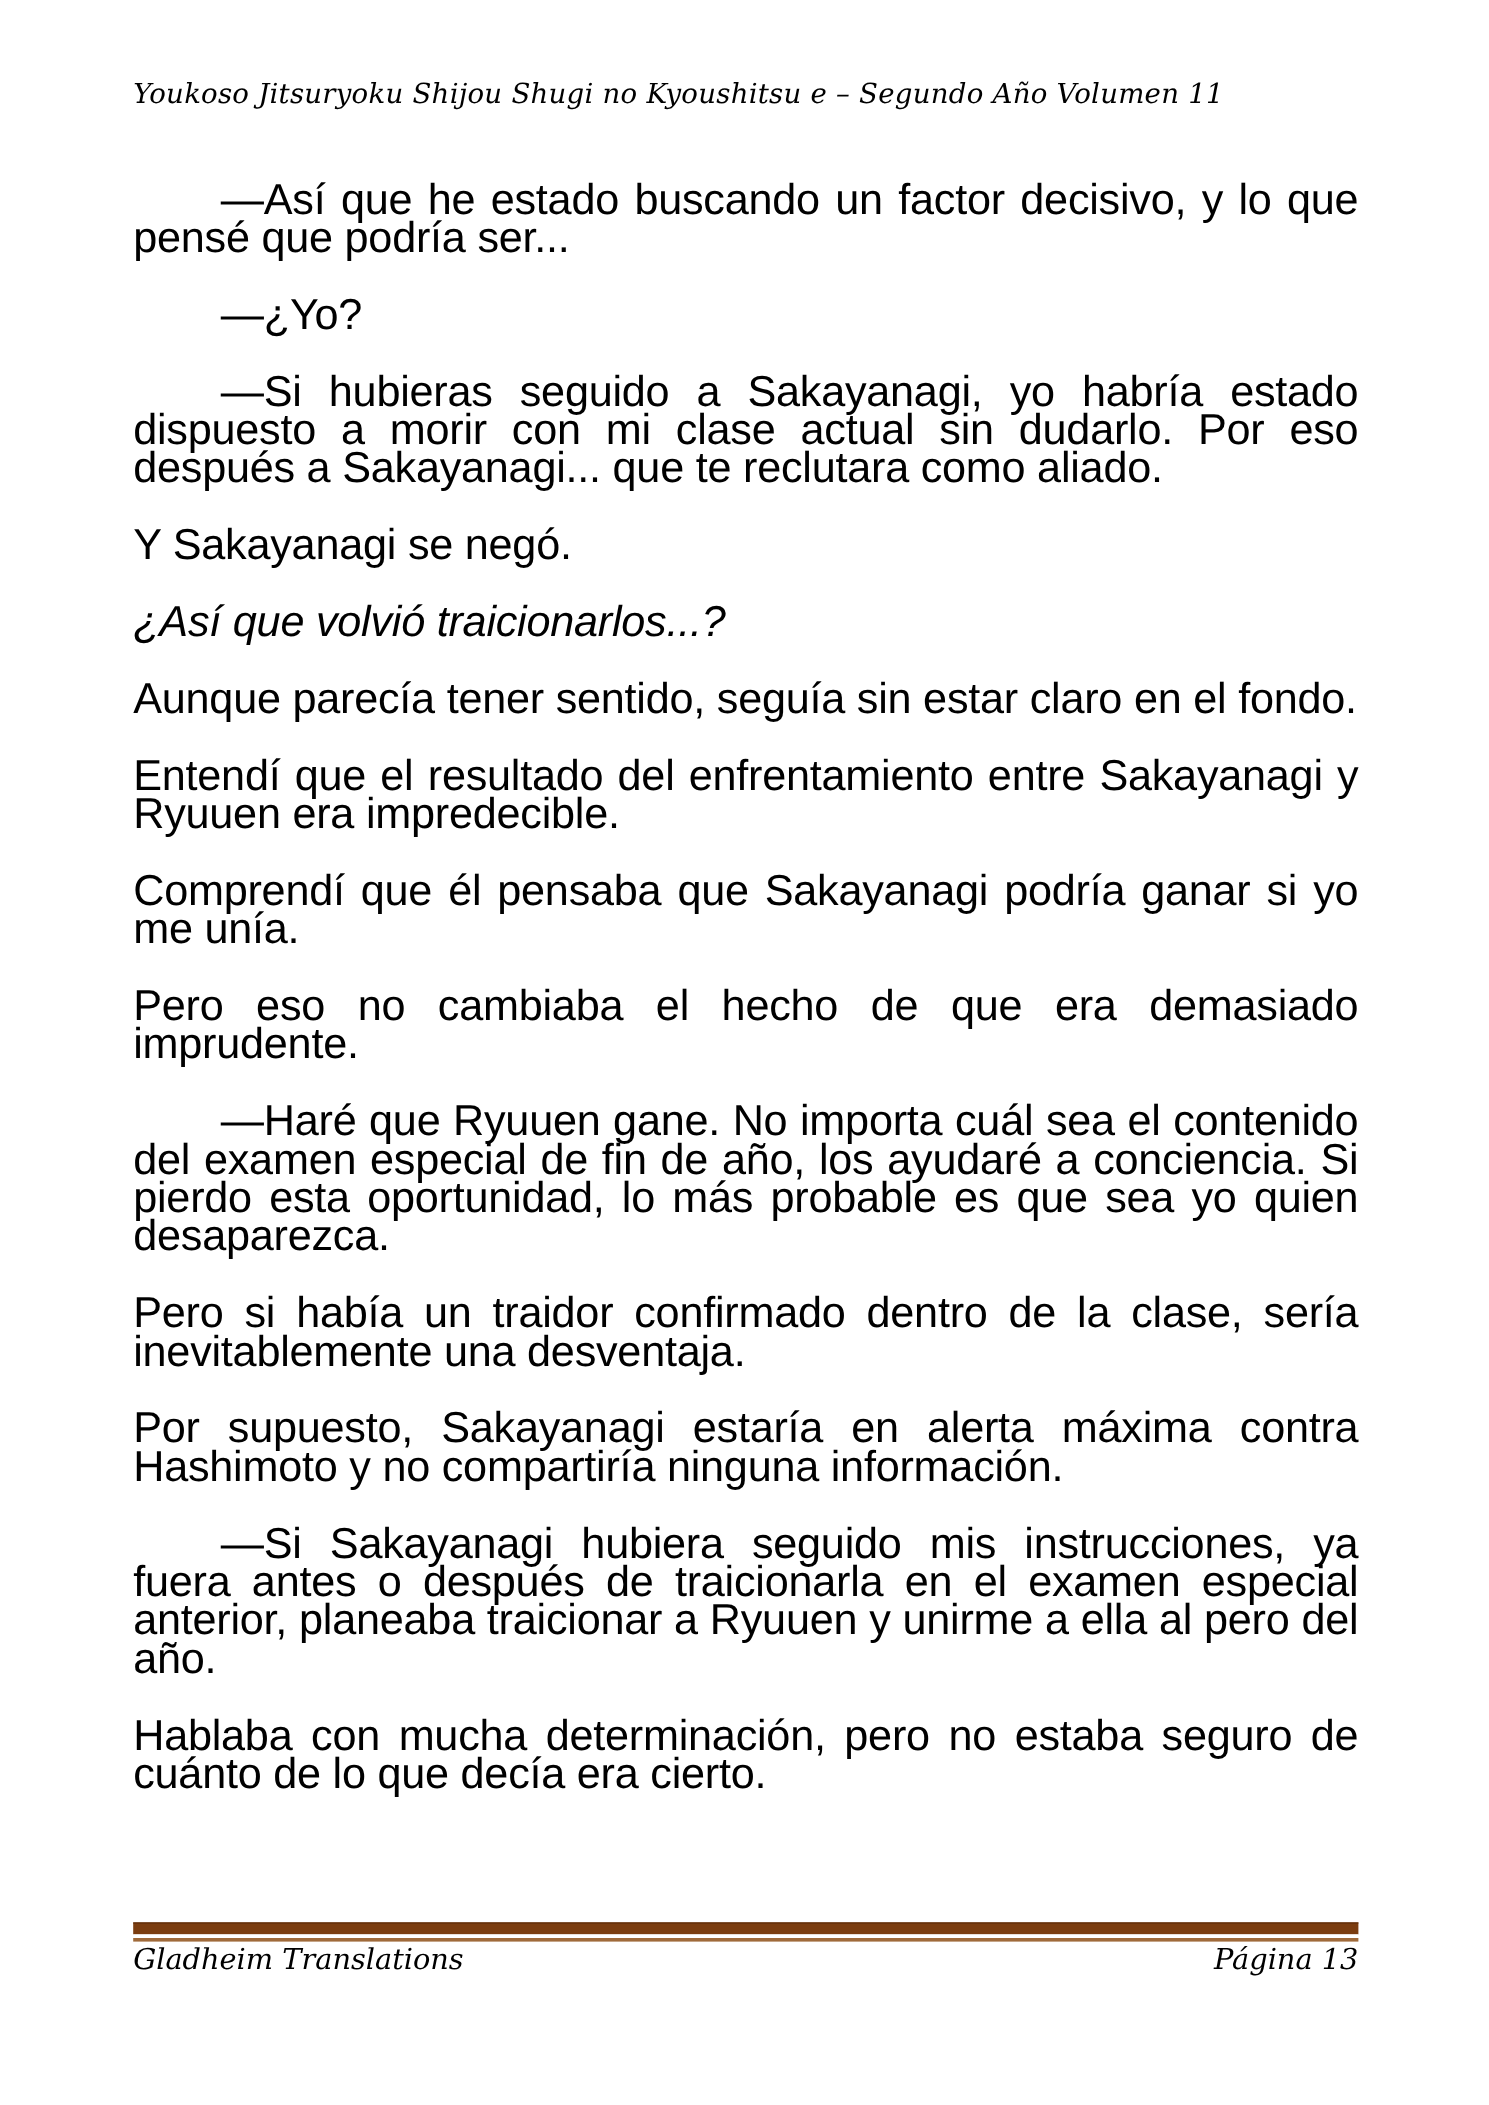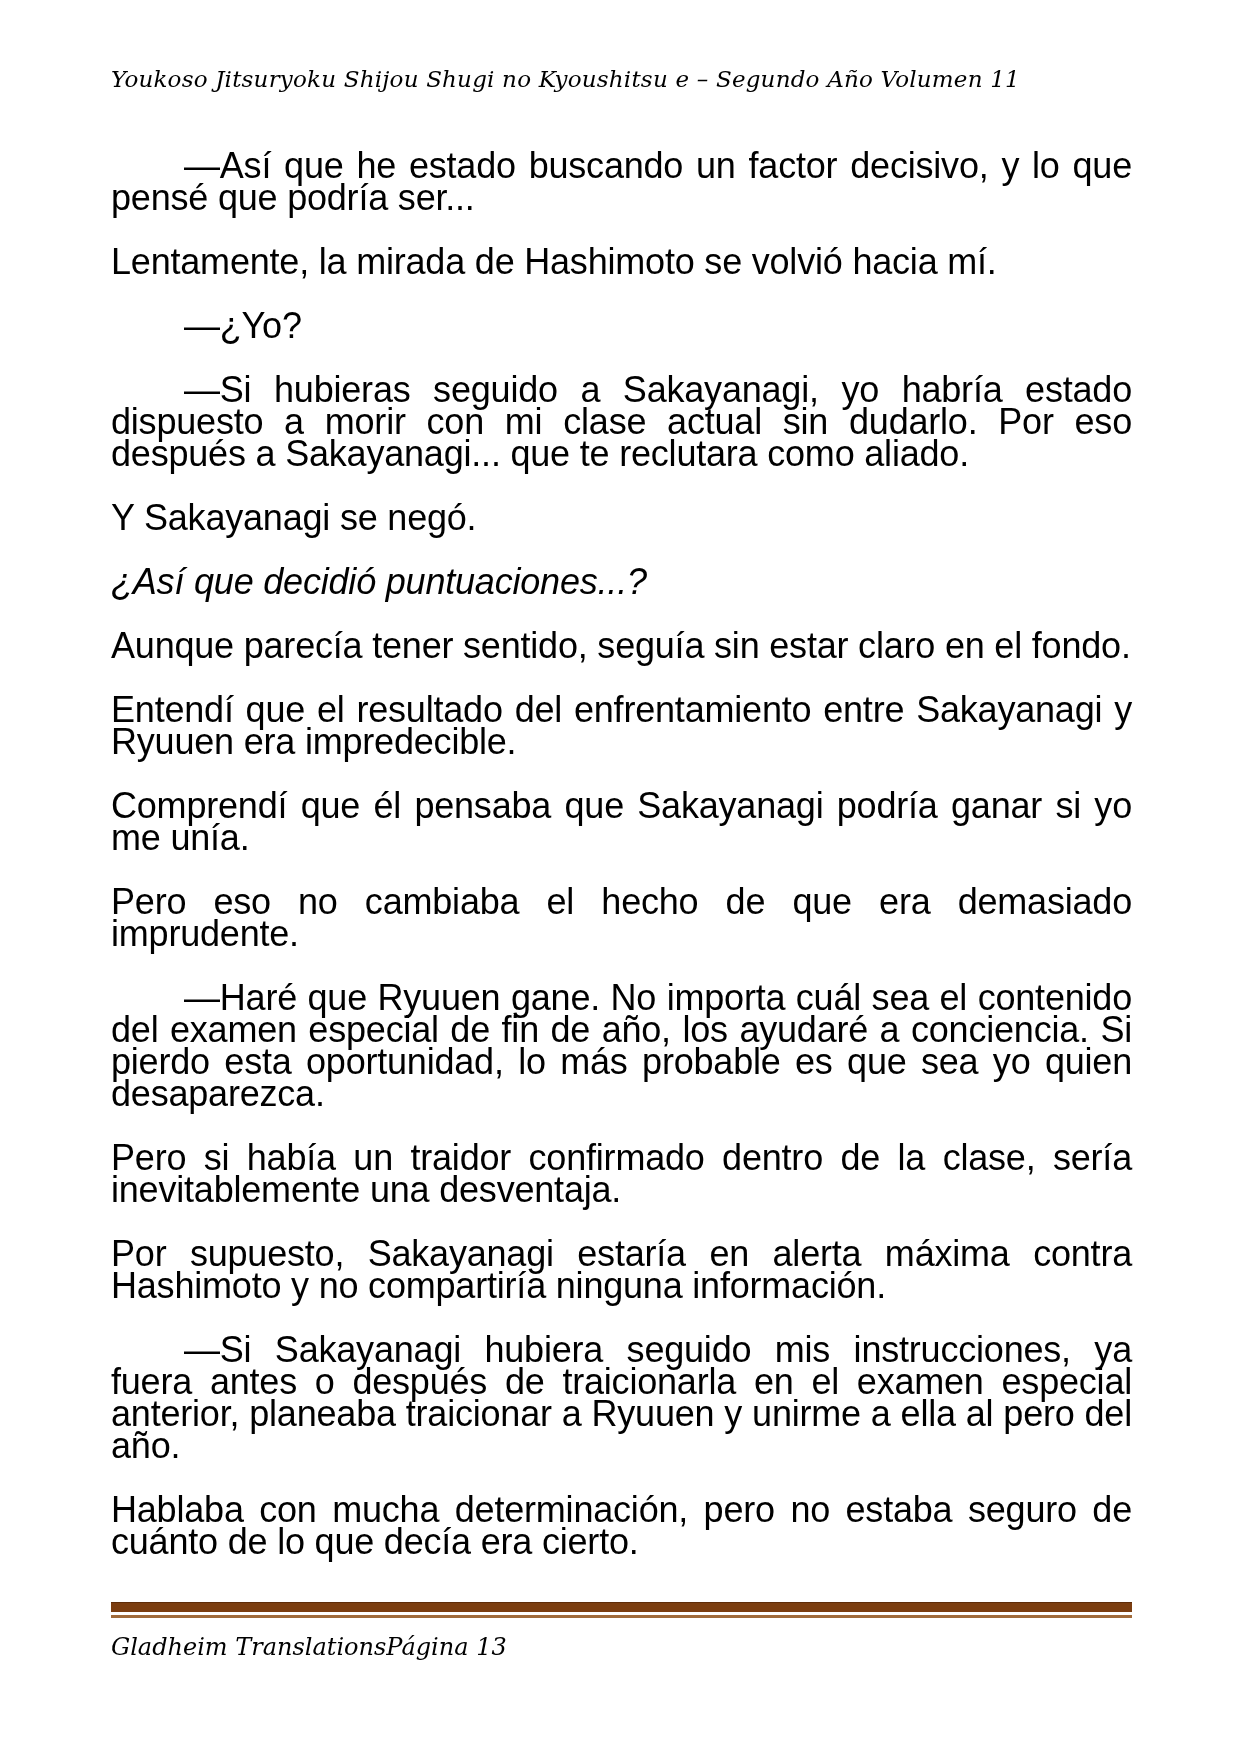--- a/index.html
+++ b/index.html
@@ -56,43 +56,41 @@
   .rule-thick {
     height: 10px;
     background: #7b3d10;
     border-top: 1px solid #5e2c09;
     box-sizing: border-box;
   }
   .rule-gap { height: 3px; background: #ffffff; }
   .rule-thin { height: 3px; background: #a06a3a; }
   .footer-row {
     display: flex;
-    justify-content: flex-start;
+    justify-content: space-between;
     align-items: baseline;
-    margin-top: 14px;
     font-family: "DejaVu Serif", serif;
     font-style: italic;
     font-size: 24px;
     line-height: 30px;
   }
 </style>
 </head>
 <body>
 
 <div class="page">
 
   <div class="header">Youkoso Jitsuryoku Shijou Shugi no Kyoushitsu e – Segundo Año Volumen 11</div>
 
   <div class="content">
       <p class="dialogue">—Así que he estado buscando un factor decisivo, y lo que pensé que podría ser...</p>
-      <p class="">Lentamente, la mirada de Hashimoto se volvió hacia mí.</p>
       <p class="dialogue">—¿Yo?</p>
       <p class="dialogue">—Si hubieras seguido a Sakayanagi, yo habría estado dispuesto a morir con mi clase actual sin dudarlo. Por eso después a Sakayanagi... que te reclutara como aliado.</p>
       <p class="">Y Sakayanagi se negó.</p>
-      <p class="thought">¿Así que decidió puntuaciones...?</p>
+      <p class="thought">¿Así que volvió traicionarlos...?</p>
       <p class="">Aunque parecía tener sentido, seguía sin estar claro en el fondo.</p>
       <p class="">Entendí que el resultado del enfrentamiento entre Sakayanagi y Ryuuen era impredecible.</p>
       <p class="">Comprendí que él pensaba que Sakayanagi podría ganar si yo me unía.</p>
       <p class="">Pero eso no cambiaba el hecho de que era demasiado imprudente.</p>
       <p class="dialogue">—Haré que Ryuuen gane. No importa cuál sea el contenido del examen especial de fin de año, los ayudaré a conciencia. Si pierdo esta oportunidad, lo más probable es que sea yo quien desaparezca.</p>
       <p class="">Pero si había un traidor confirmado dentro de la clase, sería inevitablemente una desventaja.</p>
       <p class="">Por supuesto, Sakayanagi estaría en alerta máxima contra Hashimoto y no compartiría ninguna información.</p>
       <p class="dialogue">—Si Sakayanagi hubiera seguido mis instrucciones, ya fuera antes o después de traicionarla en el examen especial anterior, planeaba traicionar a Ryuuen y unirme a ella al pero del año.</p>
       <p class="">Hablaba con mucha determinación, pero no estaba seguro de cuánto de lo que decía era cierto.</p>
     </div>

